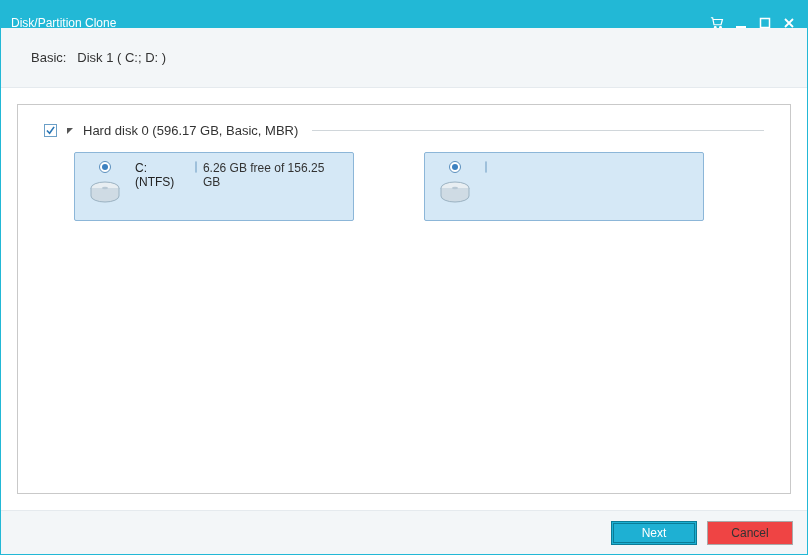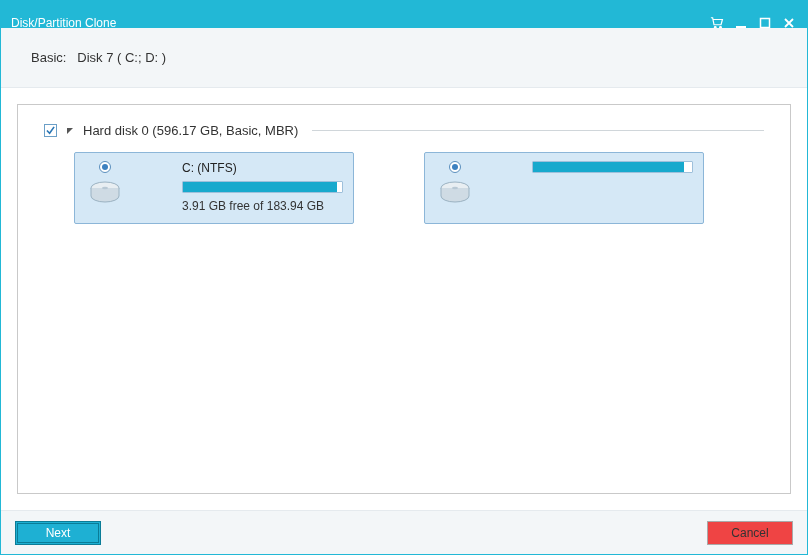--- a/index.html
+++ b/index.html
@@ -122,23 +122,22 @@
   }
   .radio-dot::after {
     content: "";
     width: 6px; height: 6px;
     background: #3d81c0;
     border-radius: 50%;
   }
   .part-card .right {
     flex: 1;
     display: flex;
-    flex-direction: column;
+    flex-direction: row;
     gap: 6px;
-    margin-left: 47px;
   }
   .part-title { font-size: 12px; color: #222; }
   .usage-bar {
     height: 12px;
     background: #fff;
     border: 1px solid #9ec0db;
     border-radius: 1px;
     overflow: hidden;
   }
   .usage-bar .fill {
@@ -147,21 +146,21 @@
   }
   .part-sub { font-size: 12px; color: #333; }
 
   
   .footer {
     background: #f3f6f8;
     border-top: 1px solid #e5eaee;
     height: 44px;
     display: flex;
     align-items: center;
-    justify-content: space-between;
+    justify-content: flex-end;
     gap: 10px;
     padding: 0 14px;
     flex-shrink: 0;
   }
   .btn {
     min-width: 86px;
     height: 24px;
     border: 1px solid #a9a9a9;
     background: #ef4444;
     font-size: 12px;
@@ -202,21 +201,21 @@
   <div class="win-btn">
     <svg width="12" height="12" viewBox="0 0 12 12">
         <path d="M2 2 L10 10 M10 2 L2 10" stroke="#fff" stroke-width="1.8"></path>
       </svg>
   </div>
 </div>
 
 <div class="source-strip">
   <span>Basic:</span>
   &nbsp;
-  <span>Disk 7 ( C:; D: )</span>
+  <span>Disk 1 ( C:; D: )</span>
 </div>
 
 <div class="content">
   <div class="panel">
 
     <div class="disk-header">
       <span class="chk">
         <svg width="9" height="9" viewBox="0 0 10 10">
             <path d="M1 5 L4 8 L9 1" fill="none" stroke="#2a76b5" stroke-width="1.8"></path>
           </svg>
@@ -241,21 +240,21 @@
               <path d="M4 9 v8 a14 6 0 0 0 28 0 v-8" fill="#cfdbe4" stroke="#9bb2c2"></path>
               <ellipse cx="18" cy="9" rx="3" ry="1.3" fill="#b8c8d4"></ellipse>
             </svg>
           </span>
         </div>
         <div class="right">
           <div class="part-title">C: (NTFS)</div>
           <div class="usage-bar">
             <div class="fill" style="width:97%"></div>
           </div>
-          <div class="part-sub">3.91 GB free of 183.94 GB</div>
+          <div class="part-sub">6.26 GB free of 156.25 GB</div>
         </div>
       </div>
 
       <div class="part-card">
         <div class="left">
           <span class="radio-dot"></span>
           <span>
             <svg width="36" height="28" viewBox="0 0 36 28">
               <ellipse cx="18" cy="9" rx="14" ry="6" fill="#e8eef2" stroke="#9bb2c2"></ellipse>
               <path d="M4 9 v8 a14 6 0 0 0 28 0 v-8" fill="#cfdbe4" stroke="#9bb2c2"></path>

